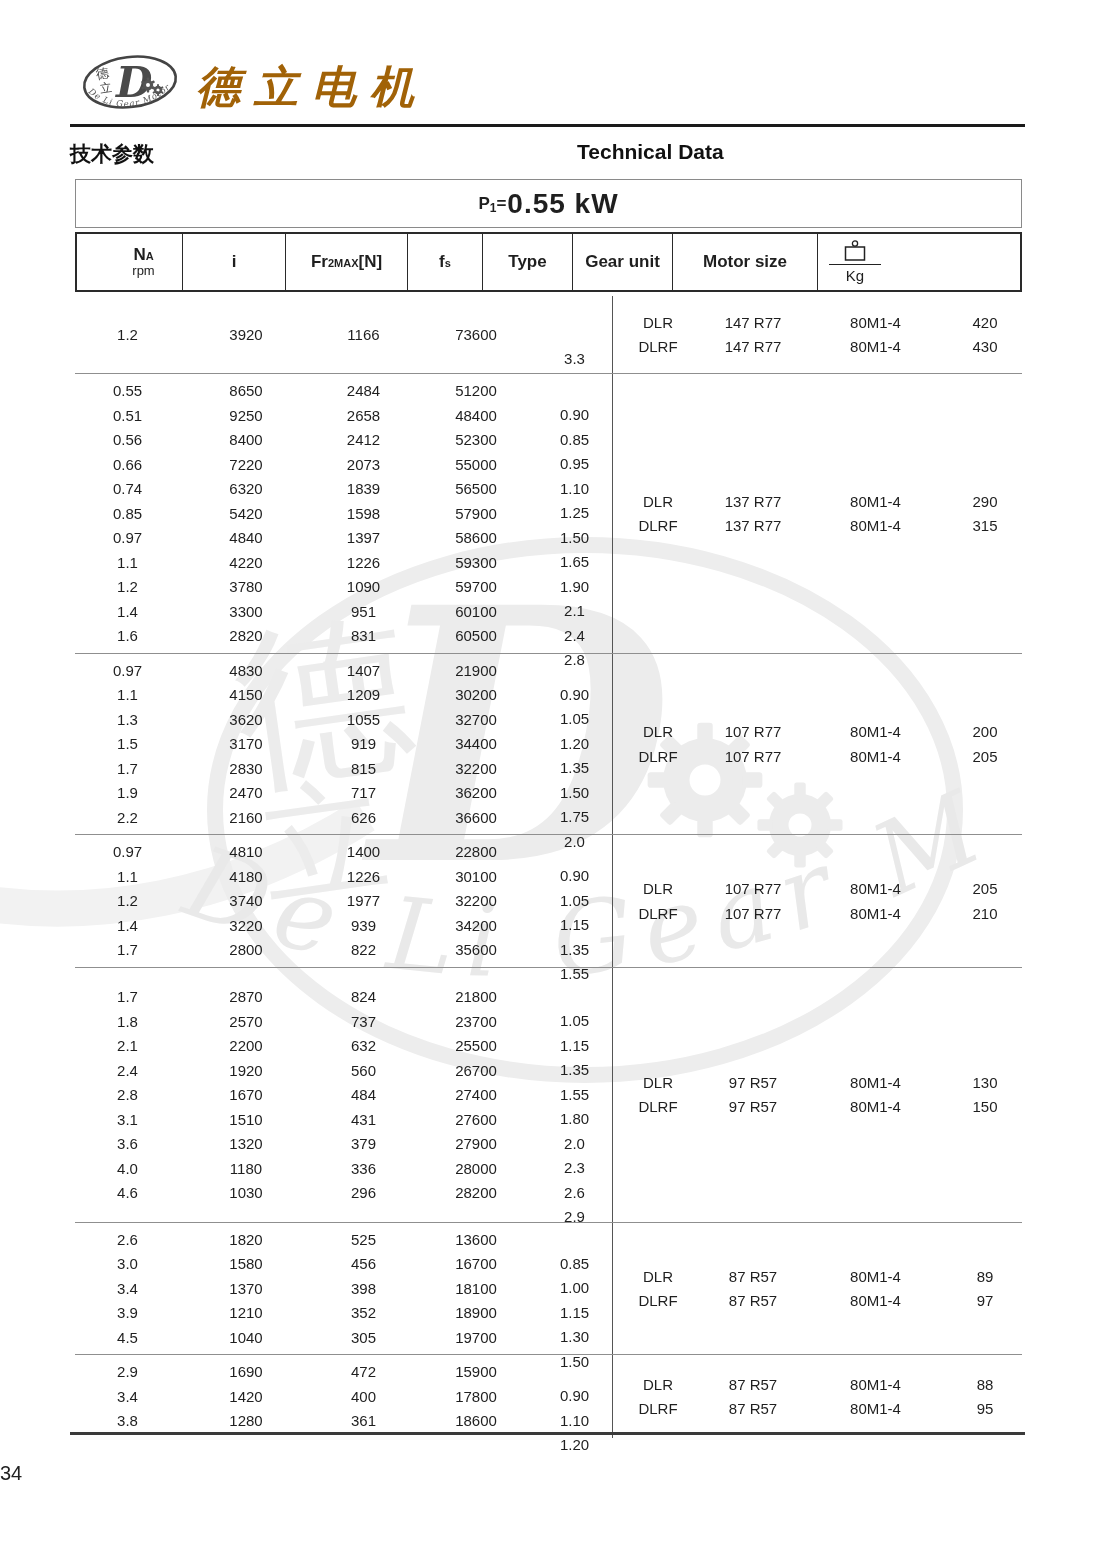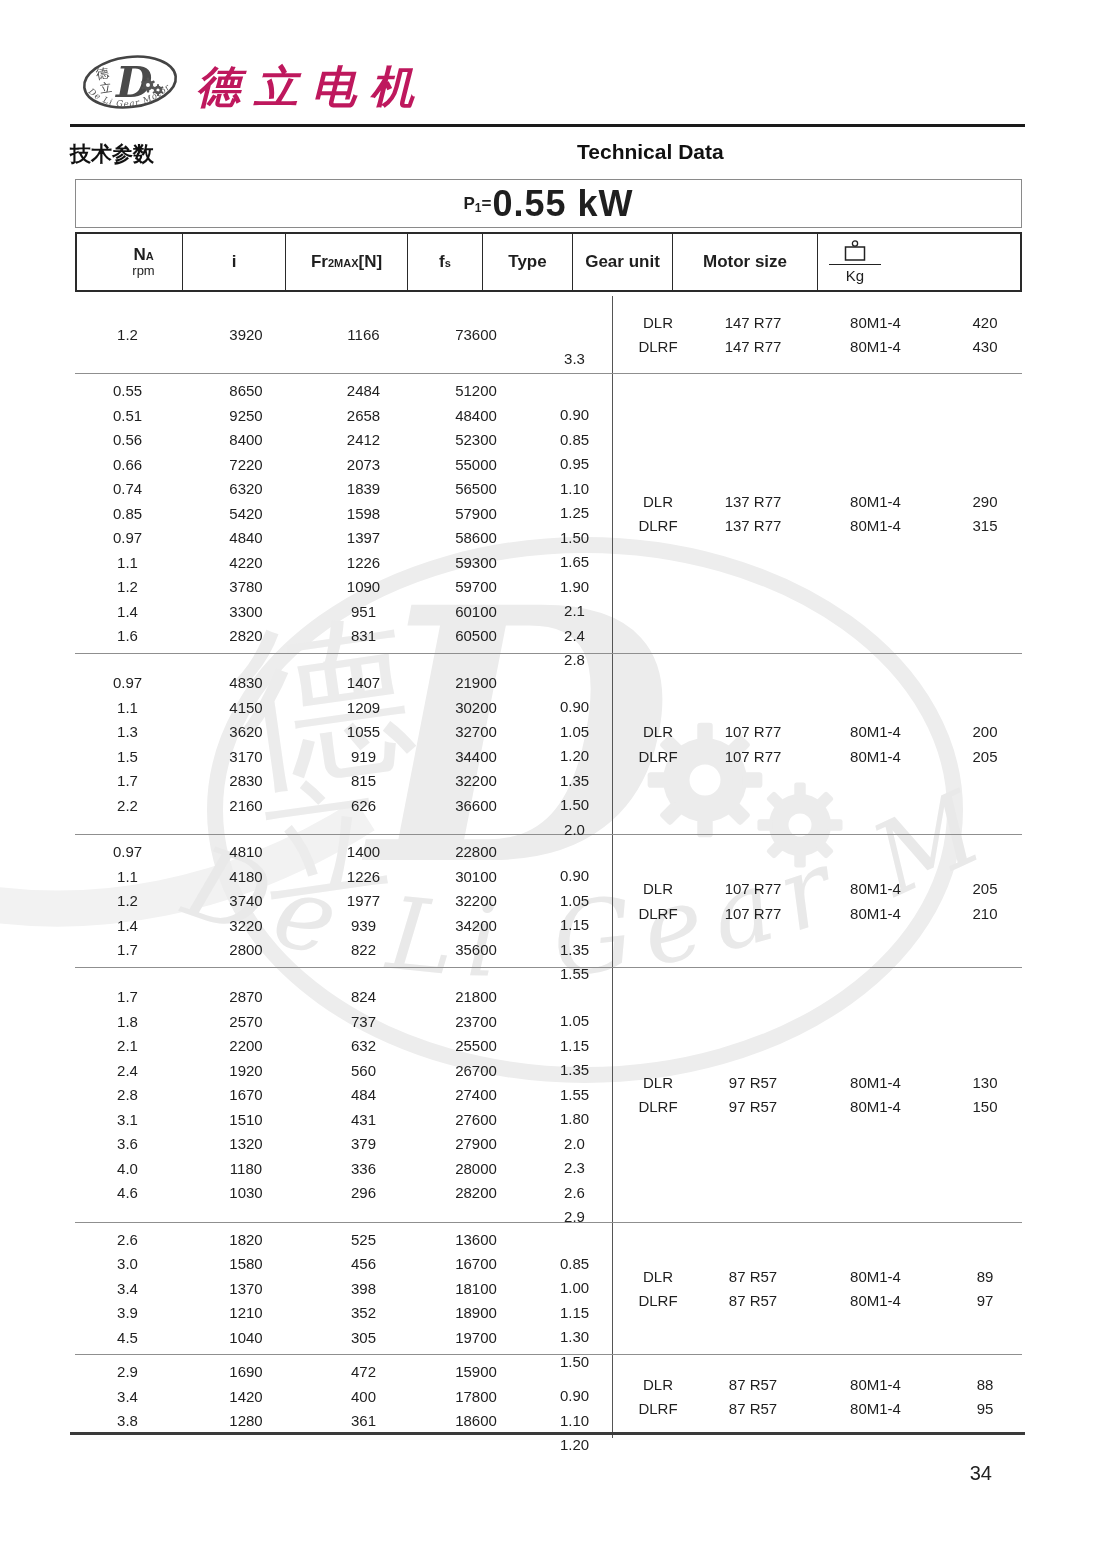--- a/index.html
+++ b/index.html
@@ -7,34 +7,34 @@
     position:relative;width:1100px;height:1555px;background:#fff;overflow:hidden;
     font-family:"Liberation Sans","DejaVu Sans",sans-serif;color:#1f1f1f;
   }
   .layer{position:relative;z-index:1;}
   
   .watermark{position:absolute;left:0;top:500px;z-index:0;pointer-events:none;}
   
   .logo{position:absolute;left:80px;top:52px;}
   .brand-name{
     position:absolute;left:196px;top:58px;font-size:44px;font-weight:bold;
-    font-family:"DejaVu Serif","Liberation Serif",serif;font-style:italic;letter-spacing:14px;color:#be185d;
+    font-family:"DejaVu Serif","Liberation Serif",serif;font-style:italic;letter-spacing:14px;color:#a16207;
   }
   .top-rule{position:absolute;left:70px;top:124px;width:955px;height:3px;background:#1a1a1a;}
   .title-cn{position:absolute;left:70px;top:140px;font-size:21px;font-weight:bold;color:#111;}
   .title-en{position:absolute;left:577px;top:140px;font-size:21px;font-weight:bold;color:#111;}
   
   .power-box{
     position:absolute;left:75px;top:179px;width:945px;height:47px;border:1px solid #8a8a8a;
     display:flex;align-items:center;justify-content:center;background:transparent;
   }
   .power-prefix{font-size:17px;font-weight:bold;}
   .power-sub{font-size:12px;font-weight:bold;position:relative;top:4px;}
   .power-eq{font-size:17px;font-weight:bold;margin-right:1px;}
-  .power-value{font-size:36px;font-weight:bold;letter-spacing:1px;}
+  .power-value{font-size:28px;font-weight:bold;letter-spacing:1px;}
   
   .thead{
     position:absolute;left:75px;top:232px;width:947px;height:60px;box-sizing:border-box;
     border:2px solid #2a2a2a;display:flex;
   }
   .hcell{
     box-sizing:border-box;border-left:1px solid #2a2a2a;display:flex;flex-direction:column;
     align-items:center;justify-content:center;line-height:1.15;
   }
   .hcell:first-child{border-left:none;padding-left:28px;}
@@ -53,21 +53,21 @@
   .t-right{
     width:410px;box-sizing:border-box;border-left:1px solid #555;
     display:flex;flex-direction:column;justify-content:center;
   }
   .t-row{display:flex;height:24.5px;align-items:center;font-size:15px;}
   .lc,.rc{display:block;text-align:center;}
   .lc0{width:105px;}.lc1{width:132px;text-align:center;}.lc2{width:103px;}.lc3{width:122px;}.lc4{width:75px;margin-top:48px;}
   .rc0{width:90px;}.rc1{width:100px;}.rc2{width:145px;}.rc3{width:74px;}
   
   .bottom-rule{position:absolute;left:70px;top:1432px;width:955px;height:3px;background:#3a3a3a;}
-  .page-number{position:absolute;left:0;top:1462px;width:992px;text-align:right;font-size:20px;color:#222;}
+  .page-number{position:absolute;left:0;top:1462px;width:992px;text-align:left;font-size:20px;color:#222;}
 </style>
 </head>
 <body>
 
 <div class="page">
 
   <svg class="watermark" width="1100" height="640" viewBox="0 0 1100 640" aria-hidden="true">
     <defs>
       <g id="wm-gear">
         <circle r="27" fill="#ececec"></circle>
@@ -324,20 +324,27 @@
               <span class="lc lc4">1.35</span>
             </div>
             <div class="t-row">
               <span class="lc lc0">1.7</span>
               <span class="lc lc1">2830</span>
               <span class="lc lc2">815</span>
               <span class="lc lc3">32200</span>
               <span class="lc lc4">1.50</span>
             </div>
             <div class="t-row">
+              <span class="lc lc0">1.9</span>
+              <span class="lc lc1">2470</span>
+              <span class="lc lc2">717</span>
+              <span class="lc lc3">36200</span>
+              <span class="lc lc4">1.75</span>
+            </div>
+            <div class="t-row">
               <span class="lc lc0">2.2</span>
               <span class="lc lc1">2160</span>
               <span class="lc lc2">626</span>
               <span class="lc lc3">36600</span>
               <span class="lc lc4">2.0</span>
             </div>
           </div>
           <div class="t-right">
             <div class="t-row">
               <span class="rc rc0">DLR</span>

